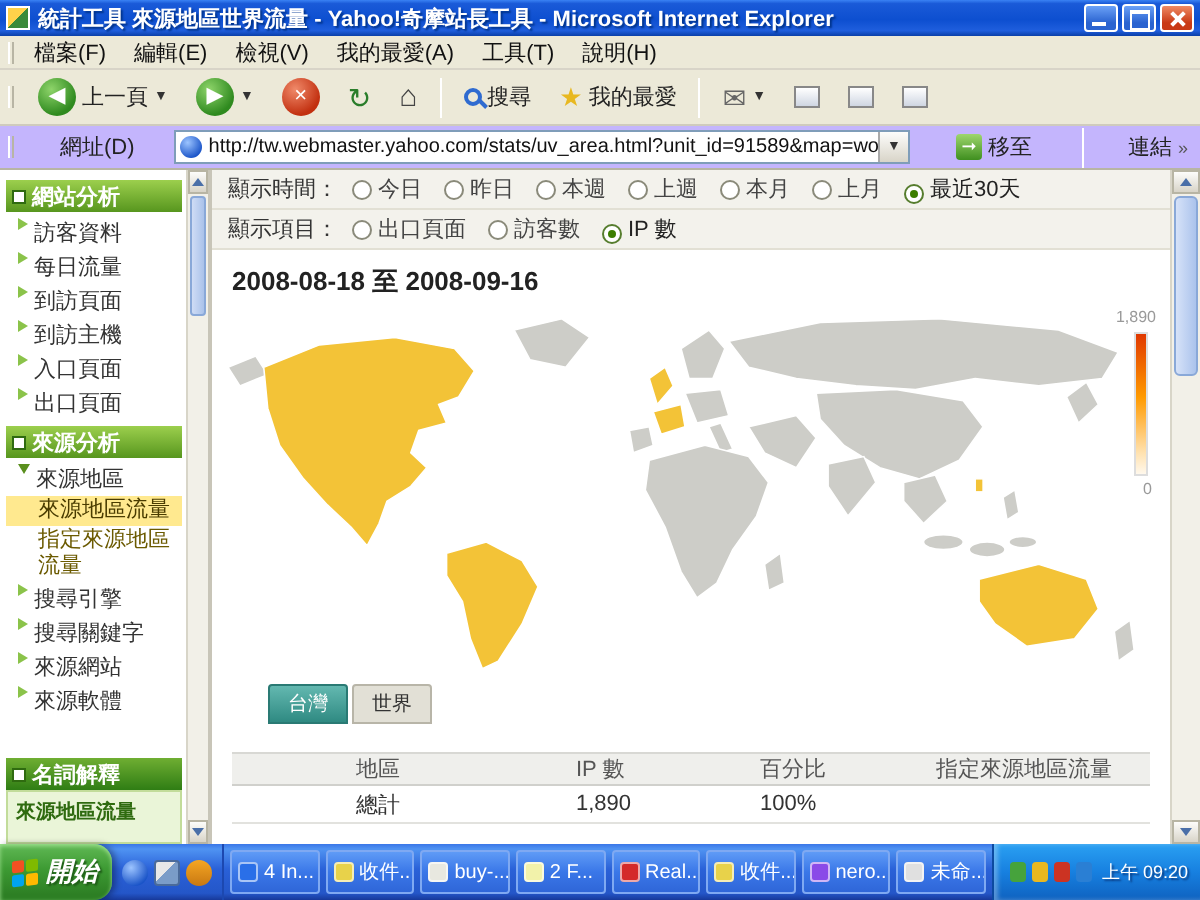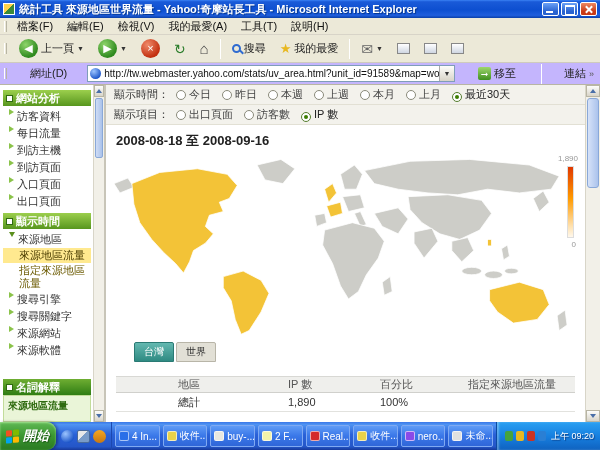--- a/index.html
+++ b/index.html
@@ -243,38 +243,38 @@
         <div class="side-item">
             <span class="tri-r"></span>
             <span>訪客資料</span>
           </div>
         <div class="side-item">
             <span class="tri-r"></span>
             <span>每日流量</span>
           </div>
         <div class="side-item">
             <span class="tri-r"></span>
+            <span>到訪頁面</span>
+          </div>
+        <div class="side-item">
+            <span class="tri-r"></span>
             <span>到訪主機</span>
-          </div>
-        <div class="side-item">
-            <span class="tri-r"></span>
-            <span>到訪頁面</span>
           </div>
         <div class="side-item">
             <span class="tri-r"></span>
             <span>入口頁面</span>
           </div>
         <div class="side-item">
             <span class="tri-r"></span>
             <span>出口頁面</span>
           </div>
 
         <div class="side-header">
           <span class="hdr-icon"></span>
-          <span>顯示時間</span>
+          <span>來源分析</span>
         </div>
         <div class="side-item">
             <span class="tri-d"></span>
             <span>來源地區</span>
           </div>
         <div class="side-sub selected">來源地區流量</div>
         <div class="side-sub">指定來源地區流量</div>
         <div class="side-item">
             <span class="tri-r"></span>
             <span>搜尋引擎</span>

